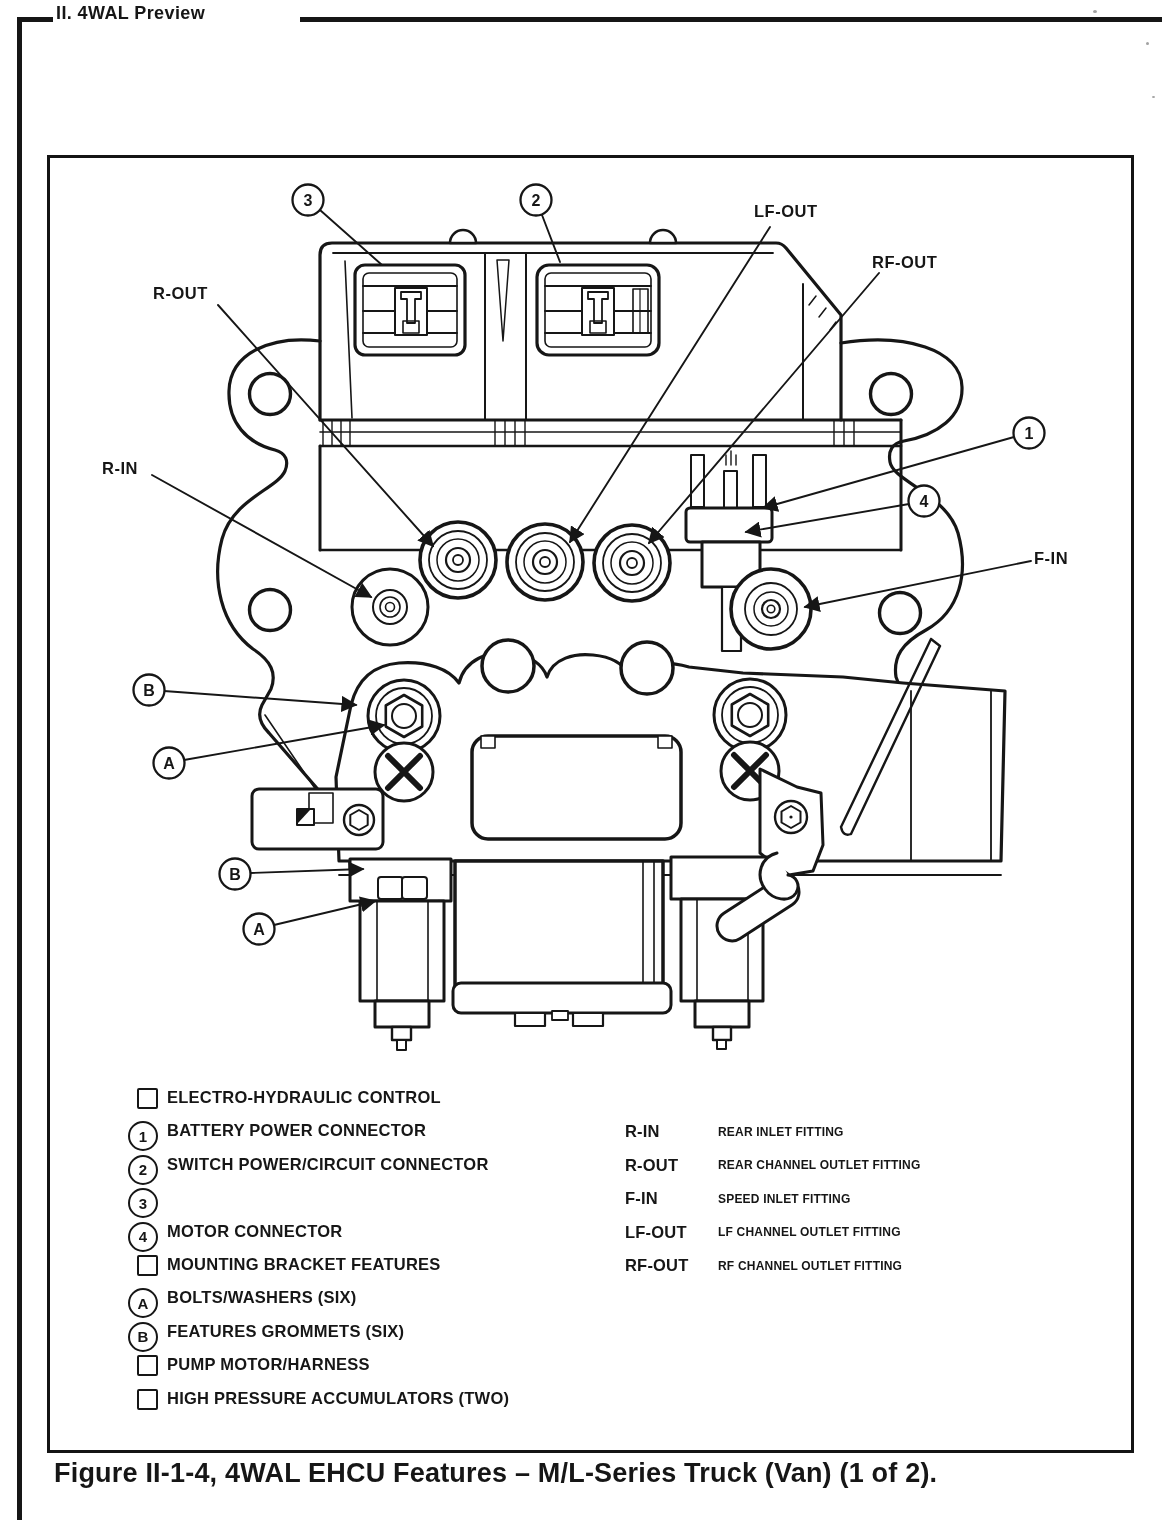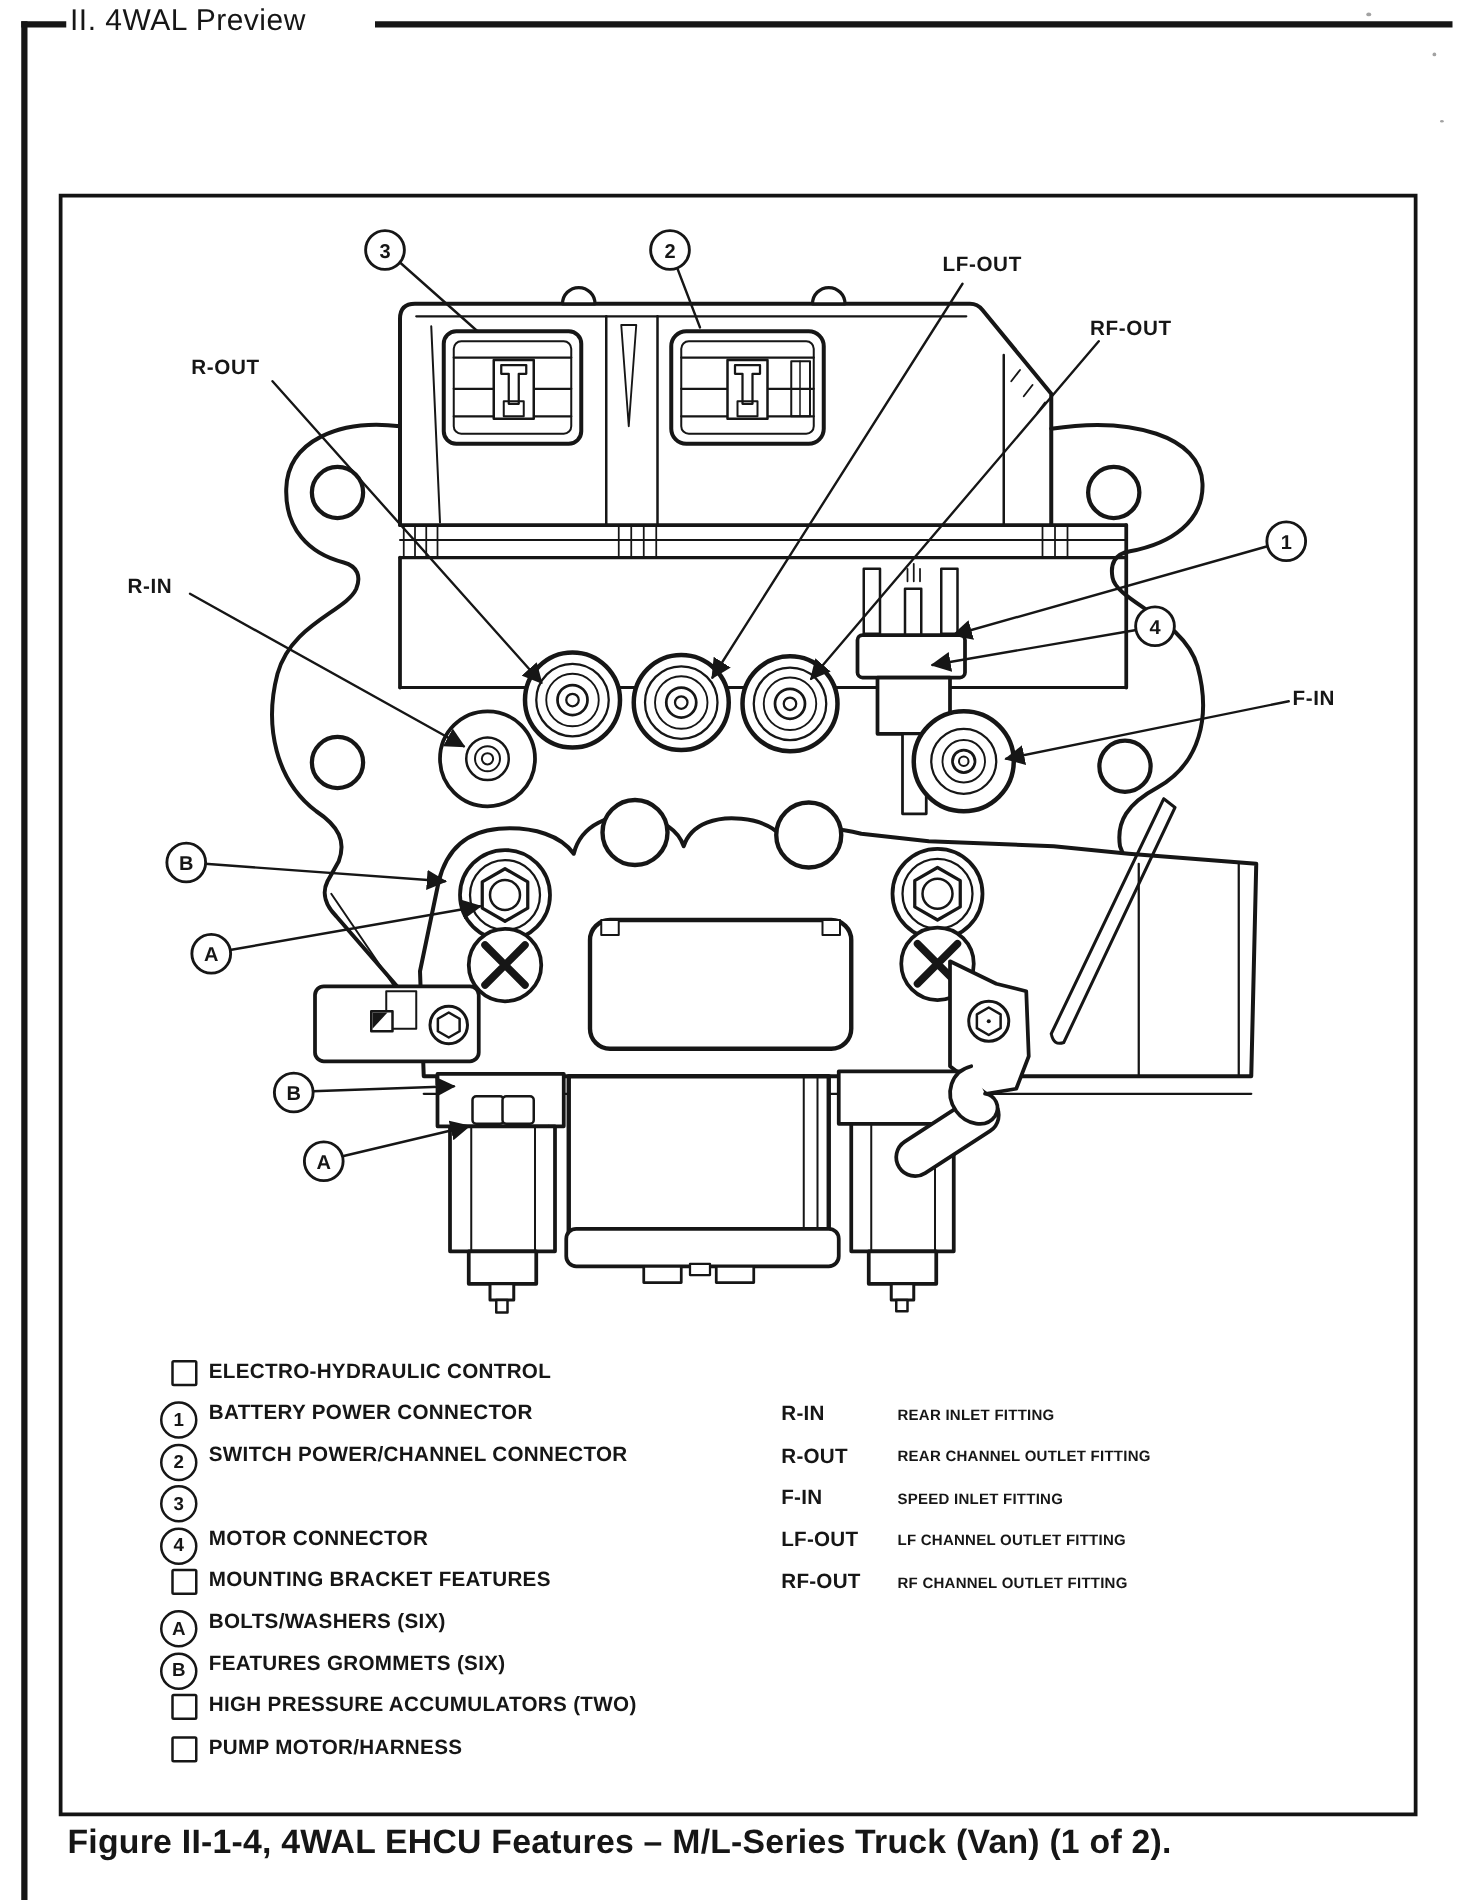--- a/index.html
+++ b/index.html
@@ -1,20 +1,20 @@
 <!DOCTYPE html>
 <html><head>
 <meta charset="utf-8">
 <style>
   html,body{margin:0;padding:0}
   body{
     width:1168px;height:1520px;position:relative;background:#ffffff;
     font-family:"Liberation Sans",sans-serif;color:#161616;overflow:hidden;
   }
-  .hdr-title{position:absolute;left:56px;top:3px;font-size:24px;font-weight:400;letter-spacing:.4px;white-space:nowrap}
+  .hdr-title{position:absolute;left:56px;top:3px;font-size:18px;font-weight:700;letter-spacing:.4px;white-space:nowrap}
   .hdr-rule{position:absolute;top:17px;left:300px;width:862px;height:5px;background:#161616}
   .hdr-stub{position:absolute;top:17px;left:17px;width:36px;height:5px;background:#161616}
   .left-rule{position:absolute;top:17px;left:17px;width:5px;height:1503px;background:#161616}
   .speck{position:absolute;background:#555;border-radius:50%;opacity:.55}
   .figure{position:absolute;left:47px;top:155px;width:1081px;height:1292px;border:3px solid #141414;background:#fff}
   svg.draw{position:absolute;left:0;top:0;display:block}
   .lbl{font-family:"Liberation Sans",sans-serif;font-size:16.5px;font-weight:700;fill:#161616;letter-spacing:.5px}
   .cnum{font-family:"Liberation Sans",sans-serif;font-size:16px;font-weight:700;fill:#161616;text-anchor:middle}
   .lcol{position:absolute;left:78px;top:930px}
   .lrow{height:33.4px;display:flex;align-items:flex-start;white-space:nowrap}
@@ -297,21 +297,21 @@
     <div class="lrow">
         <span class="sq"></span>
         <span class="ltxt">ELECTRO-HYDRAULIC CONTROL</span>
       </div>
     <div class="lrow">
         <span class="circ">1</span>
         <span class="ltxt">BATTERY POWER CONNECTOR</span>
       </div>
     <div class="lrow">
         <span class="circ">2</span>
-        <span class="ltxt">SWITCH POWER/CHANNEL CONNECTOR</span>
+        <span class="ltxt">SWITCH POWER/CIRCUIT CONNECTOR</span>
       </div>
     <div class="lrow">
         <span class="circ">3</span>
       </div>
     <div class="lrow">
         <span class="circ">4</span>
         <span class="ltxt">MOTOR CONNECTOR</span>
       </div>
     <div class="lrow">
         <span class="sq"></span>
@@ -320,25 +320,25 @@
     <div class="lrow">
         <span class="circ">A</span>
         <span class="ltxt">BOLTS/WASHERS (SIX)</span>
       </div>
     <div class="lrow">
         <span class="circ">B</span>
         <span class="ltxt">FEATURES GROMMETS (SIX)</span>
       </div>
     <div class="lrow">
         <span class="sq"></span>
+        <span class="ltxt">PUMP MOTOR/HARNESS</span>
+      </div>
+    <div class="lrow">
+        <span class="sq"></span>
         <span class="ltxt">HIGH PRESSURE ACCUMULATORS (TWO)</span>
-      </div>
-    <div class="lrow">
-        <span class="sq"></span>
-        <span class="ltxt">PUMP MOTOR/HARNESS</span>
       </div>
   </div>
 
   <div class="rcol">
     <div class="rrow">
         <span class="abbr">R-IN</span>
         <span class="desc">REAR INLET FITTING</span>
       </div>
     <div class="rrow">
         <span class="abbr">R-OUT</span>

